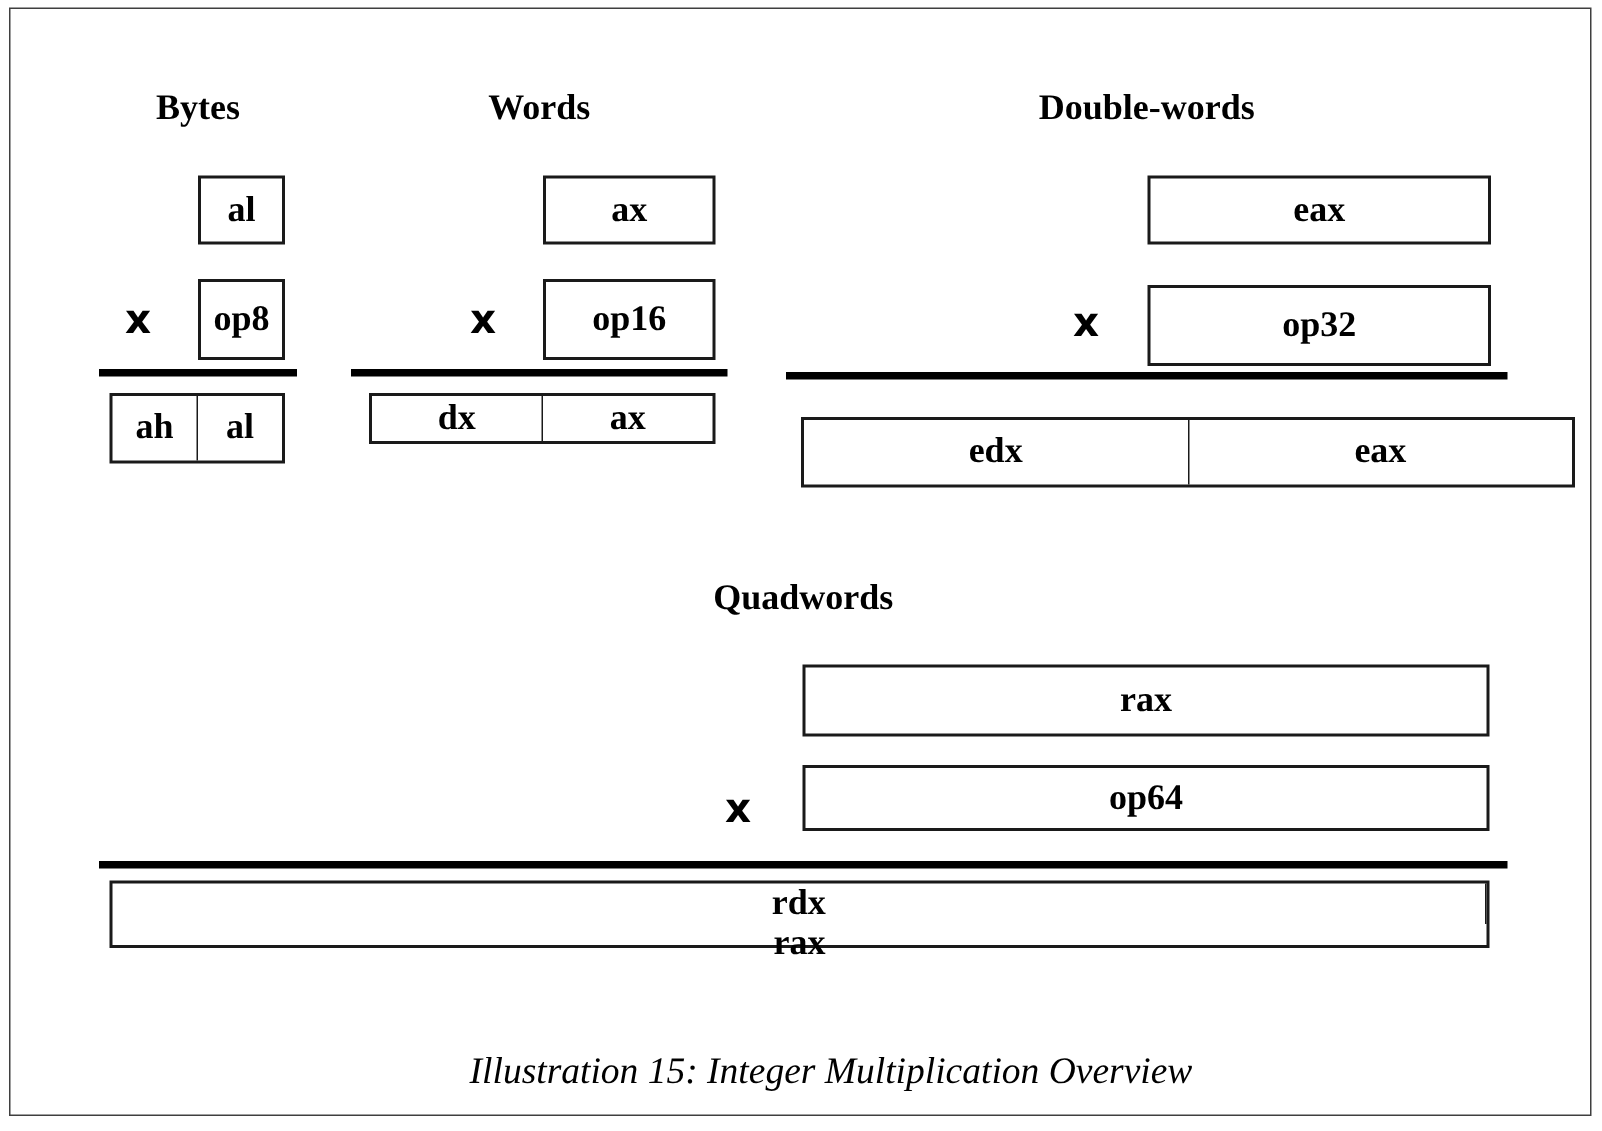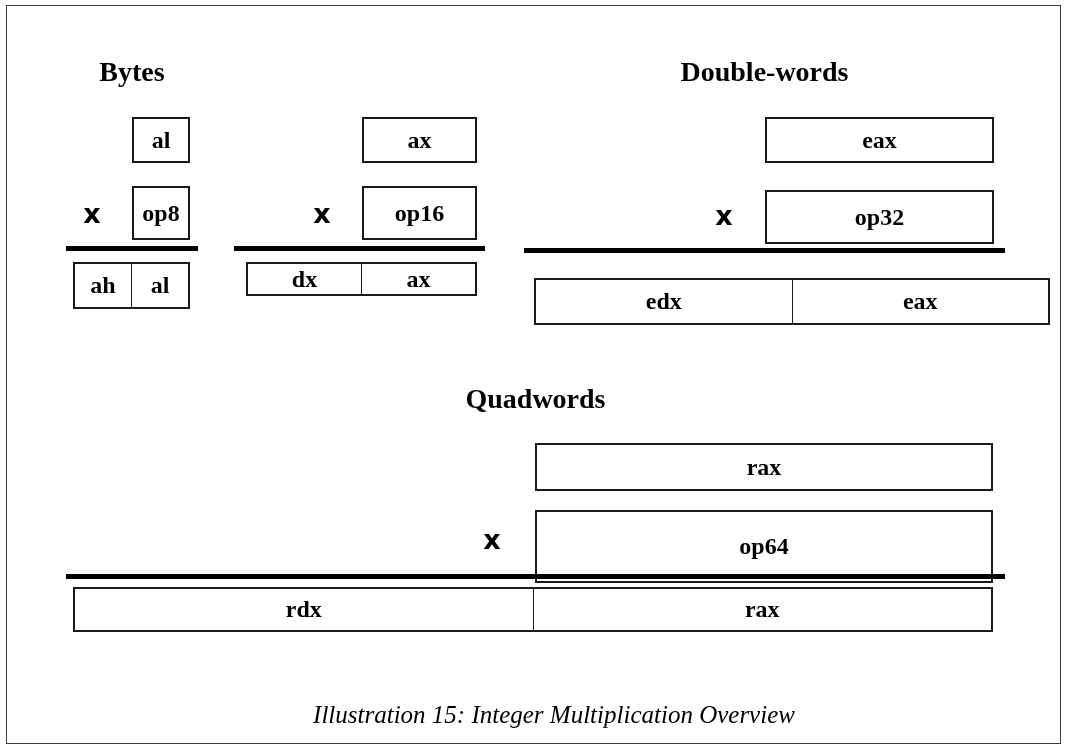--- a/index.html
+++ b/index.html
@@ -18,21 +18,21 @@
     width: 1055px; height: 739px;
     border: 1.5px solid #3f3f3f;
     box-sizing: border-box;
   }
   .section { position: absolute; }
   .sec-title {
     position: absolute;
     left: 0; top: 0; width: 100%;
     text-align: center;
     font-weight: bold;
-    font-size: 28px;
+    font-size: 24px;
     line-height: 24px;
     white-space: nowrap;
   }
   .reg-box {
     position: absolute;
     border: 2px solid #1a1a1a;
     box-sizing: border-box;
     background: #fff;
     display: flex;
     align-items: center;
@@ -94,23 +94,23 @@
   #sec-dwords .multiplicand { left: 241px; top: 57px; width: 229px; height: 46px; }
   #sec-dwords .mul-sign     { left: 182px; top: 138px; }
   #sec-dwords .multiplier   { left: 241px; top: 130px; width: 229px; height: 54px; }
   #sec-dwords .sum-line     { left: 0;     top: 188px; width: 481px; }
   #sec-dwords .product-row  { left: 10px;  top: 218px; width: 516px; height: 47px; }
 
   
   #sec-qwords { left: 66px; top: 387px; width: 939px; height: 246px; }
   #sec-qwords .multiplicand { left: 469px; top: 56px; width: 458px; height: 48px; }
   #sec-qwords .mul-sign     { left: 408px; top: 135px; }
-  #sec-qwords .multiplier   { left: 469px; top: 123px; width: 458px; height: 73px; }
+  #sec-qwords .multiplier   { left: 469px; top: 123px; width: 458px; height: 44px; }
   #sec-qwords .sum-line     { left: 0;     top: 187px; width: 939px; }
-  #sec-qwords .product-row  { left: 7px;   top: 200px; width: 920px; height: 45px; }
+  #sec-qwords .product-row  { left: 7px;   top: 200px; width: 920px; height: 45px; flex-direction: column; }
 
   .caption {
     position: absolute;
     left: 0; top: 701px;
     width: 1068px;
     text-align: center;
     font-style: italic;
     font-size: 25px;
     padding-left: 20px;
   }
@@ -127,20 +127,21 @@
     <div class="mul-sign">x</div>
     <div class="reg-box multiplier">op8</div>
     <div class="sum-line"></div>
     <div class="product-row">
       <div class="product-cell high">ah</div>
       <div class="product-cell low">al</div>
     </div>
   </div>
 
   <div class="section" id="sec-words">
+    <div class="sec-title">Words</div>
     <div class="reg-box multiplicand">ax</div>
     <div class="mul-sign">x</div>
     <div class="reg-box multiplier">op16</div>
     <div class="sum-line"></div>
     <div class="product-row">
       <div class="product-cell high">dx</div>
       <div class="product-cell low">ax</div>
     </div>
   </div>
 

